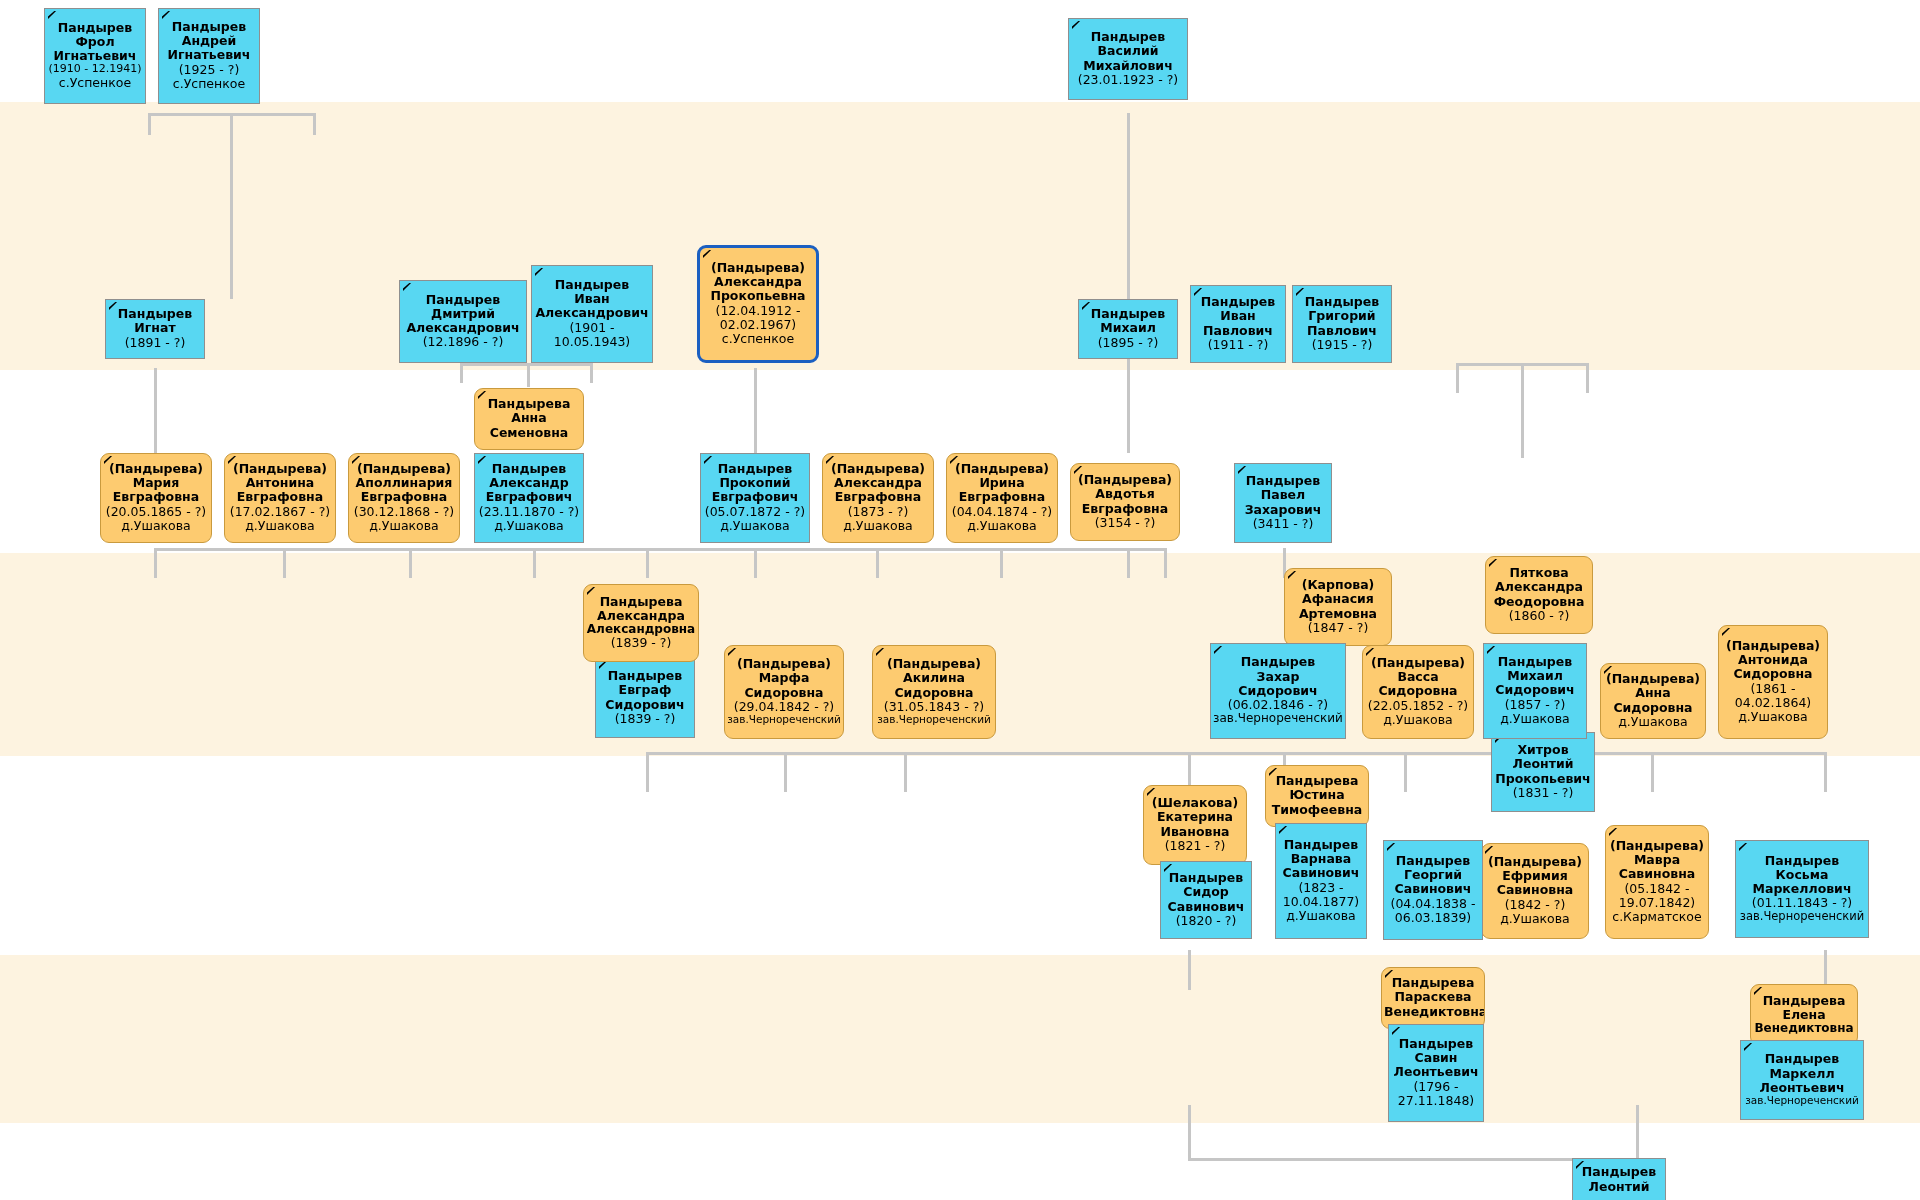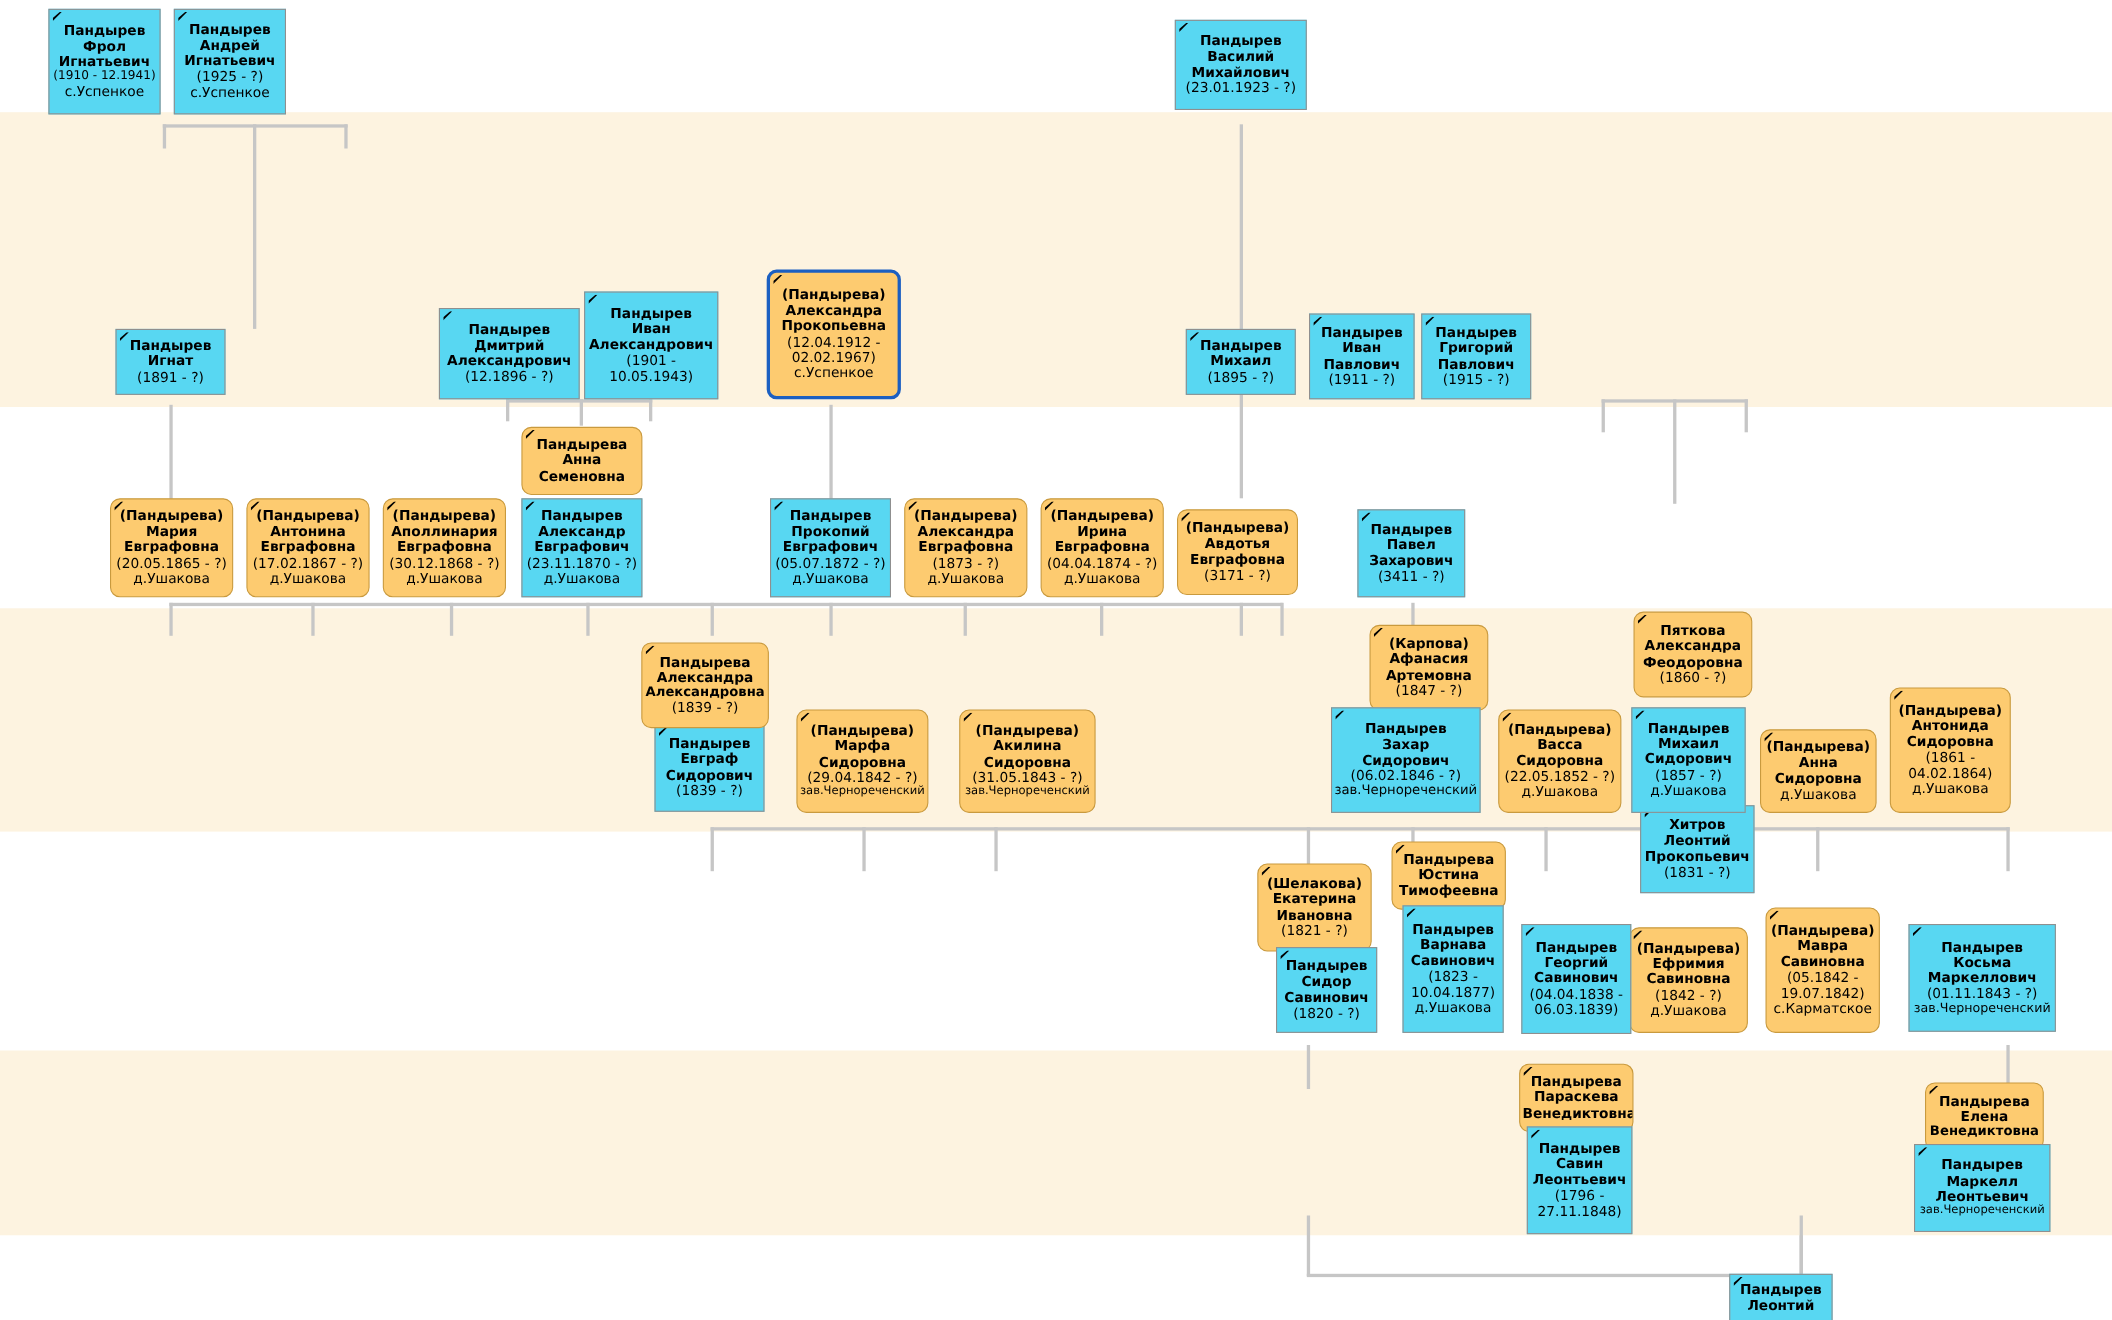--- a/index.html
+++ b/index.html
@@ -302,21 +302,21 @@
       <span class="ln r">(04.04.1874 - ?)</span>
       <span class="ln r">д.Ушакова</span>
     </div>
     <div class="node female" style="left: 1070px; top: 463px; width: 110px; height: 78px; font-size: 12.5px; z-index: 3;">
       <svg class="flag" viewBox="0 0 10 10">
         <path d="M0 9 L9 0 L7 0 L0 6 Z" fill="#000000"></path>
       </svg>
       <span class="ln b">(Пандырева)</span>
       <span class="ln b">Авдотья</span>
       <span class="ln b">Евграфовна</span>
-      <span class="ln r">(3171 - ?)</span>
+      <span class="ln r">(3154 - ?)</span>
     </div>
     <div class="node male" style="left: 1234px; top: 463px; width: 98px; height: 80px; font-size: 12.5px; z-index: 4;">
       <svg class="flag" viewBox="0 0 10 10">
         <path d="M0 9 L9 0 L7 0 L0 6 Z" fill="#000000"></path>
       </svg>
       <span class="ln b">Пандырев</span>
       <span class="ln b">Павел</span>
       <span class="ln b">Захарович</span>
       <span class="ln r">(3411 - ?)</span>
     </div>
@@ -351,21 +351,21 @@
     <div class="node female" style="left: 872px; top: 645px; width: 124px; height: 94px; font-size: 12.5px; z-index: 5;">
       <svg class="flag" viewBox="0 0 10 10">
         <path d="M0 9 L9 0 L7 0 L0 6 Z" fill="#000000"></path>
       </svg>
       <span class="ln b">(Пандырева)</span>
       <span class="ln b">Акилина</span>
       <span class="ln b">Сидоровна</span>
       <span class="ln r">(31.05.1843 - ?)</span>
       <span class="ln r" style="font-size: 10.5px;">зав.Чернореченский</span>
     </div>
-    <div class="node female" style="left: 1245px; top: 568px; width: 108px; height: 78px; font-size: 12.5px; z-index: 3;">
+    <div class="node female" style="left: 1284px; top: 568px; width: 108px; height: 78px; font-size: 12.5px; z-index: 3;">
       <svg class="flag" viewBox="0 0 10 10">
         <path d="M0 9 L9 0 L7 0 L0 6 Z" fill="#000000"></path>
       </svg>
       <span class="ln b">(Карпова)</span>
       <span class="ln b">Афанасия</span>
       <span class="ln b">Артемовна</span>
       <span class="ln r">(1847 - ?)</span>
     </div>
     <div class="node male" style="left: 1210px; top: 643px; width: 136px; height: 96px; font-size: 12.5px; z-index: 4;">
       <svg class="flag" viewBox="0 0 10 10">

